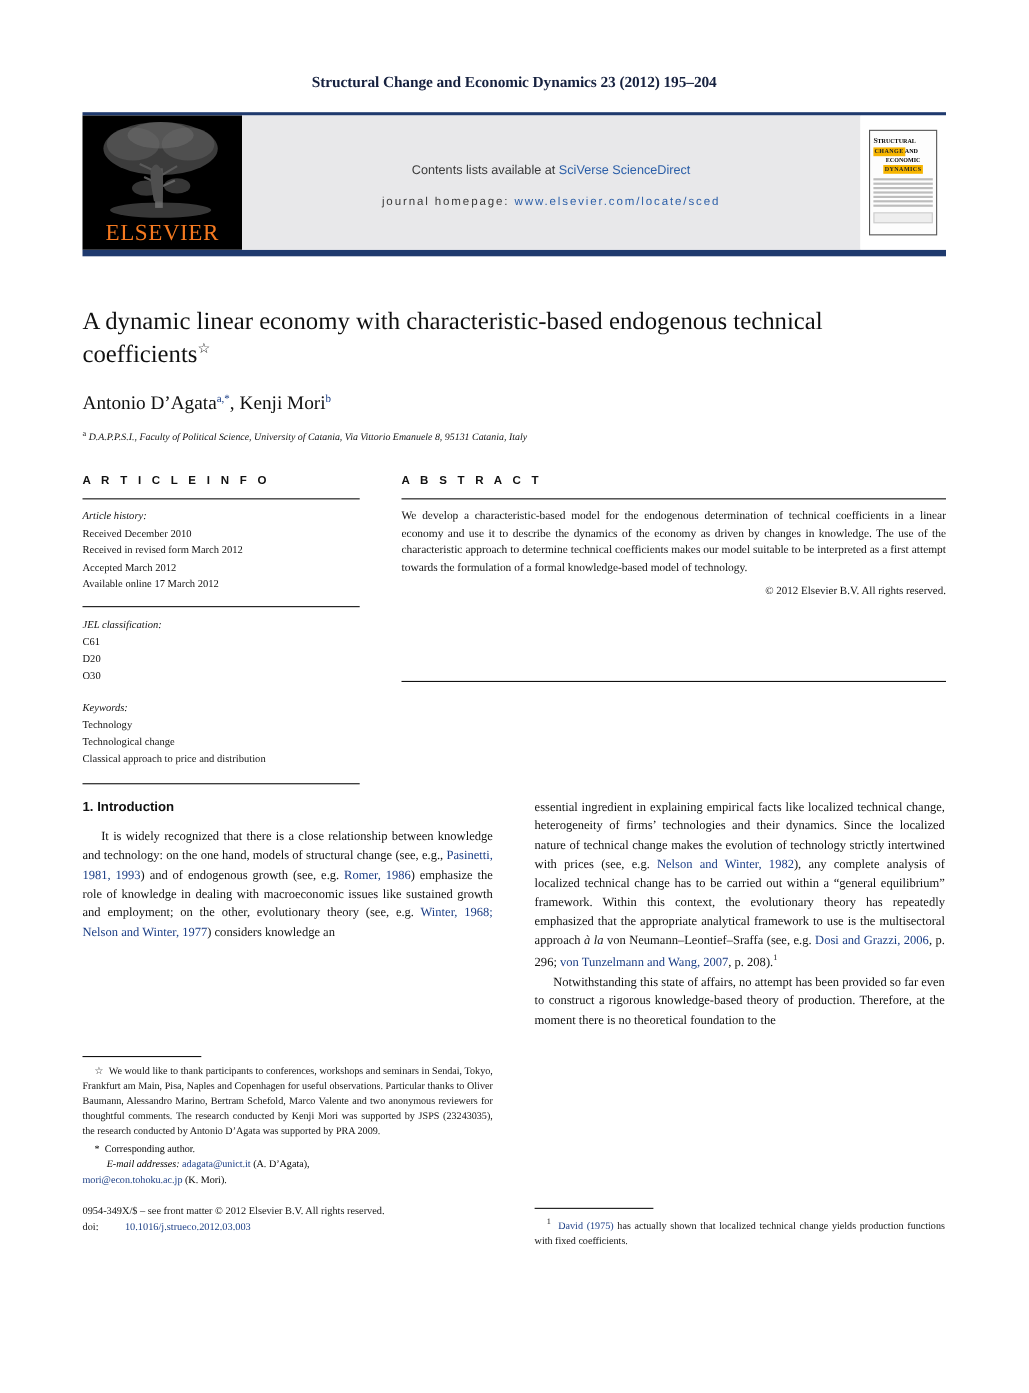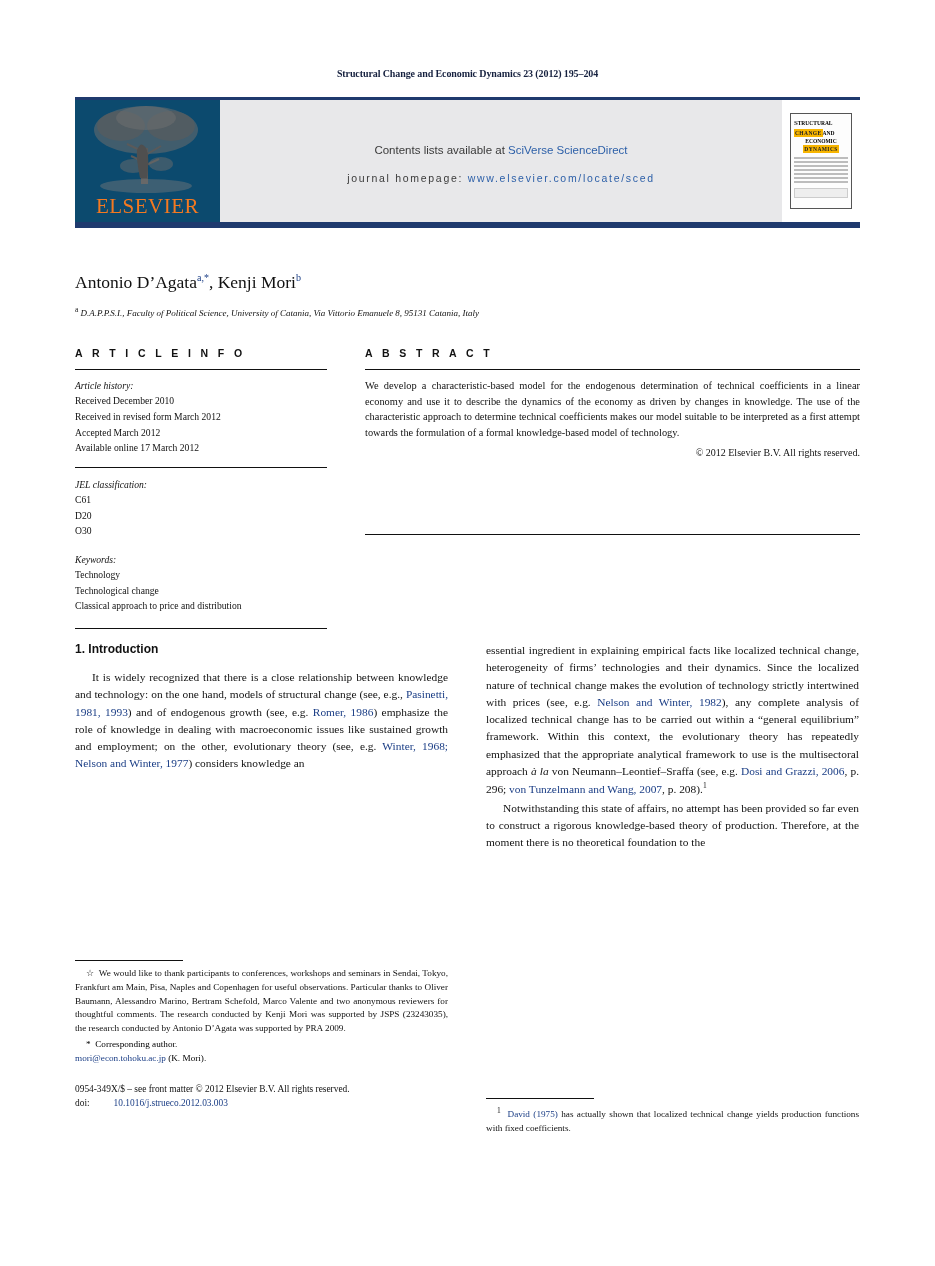--- a/index.html
+++ b/index.html
@@ -12,41 +12,41 @@
     position: relative;
     overflow: hidden;
   }
   .page { padding: 0 75px; width: 935px; height: 1266px; position: relative; }
 
   
   .running-head {
     text-align: center;
     font-family: "Liberation Serif", serif;
     font-weight: bold;
-    font-size: 10px;
+    font-size: 14px;
     letter-spacing: -0.1px;
     padding-top: 68px;
     color: #16213f;
   }
 
   
   .masthead-wrap { margin-top: 18px; position: relative; }
   .rule-top { height: 3px; background: #1f3a6e; width: 785px; }
   .rule-bottom { height: 6px; background: #1f3a6e; width: 785px; margin-top: 0px; }
 
   .masthead {
     display: flex;
     align-items: stretch;
     height: 122px;
     width: 785px;
   }
   .elsevier-block {
     width: 145px;
     flex: none;
-    background: #0c4a6e;
+    background: #000000;
     position: relative;
     display: flex;
     flex-direction: column;
     justify-content: flex-end;
     align-items: center;
     padding-bottom: 2px;
   }
   .tree-svg { position: absolute; top: 4px; left: 10px; }
   .elsevier-word {
     font-family: "Liberation Serif", serif;
@@ -261,20 +261,21 @@
           </div>
           <div class="cov-sd"></div>
         </div>
       </div>
 
     </div>
     <div class="rule-bottom"></div>
   </div>
 
   <div class="title-block">
+    <h1 class="paper-title"><span>A dynamic linear economy with characteristic-based endogenous technical coefficients</span><span class="star">☆</span></h1>
     <div class="authors"><span>Antonio D’Agata</span><span class="aff-mark">a,*</span><span>, Kenji Mori</span><span class="aff-mark">b</span></div>
     <div class="affiliations">
       <div><sup>a</sup> <span>D.A.P.P.S.I., Faculty of Political Science, University of Catania, Via Vittorio Emanuele 8, 95131 Catania, Italy</span></div>
     </div>
   </div>
 
   <div class="info-abstract">
 
     <div class="col-info">
       <div class="sec-label">A R T I C L E   I N F O</div>
@@ -324,20 +325,21 @@
       <p class="para">Notwithstanding this state of affairs, no attempt has been provided so far even to construct a rigorous knowledge-based theory of production. Therefore, at the moment there is no theoretical foundation to the</p>
     </div>
 
   </div>
 
   <div class="fn-left">
     <hr class="fn-rule">
     <div class="fn-text fn-indent"><span class="marker">☆</span>&nbsp; <span>We would like to thank participants to conferences, workshops and seminars in Sendai, Tokyo, Frankfurt am Main, Pisa, Naples and Copenhagen for useful observations. Particular thanks to Oliver Baumann, Alessandro Marino, Bertram Schefold, Marco Valente and two anonymous reviewers for thoughtful comments. The research conducted by Kenji Mori was supported by JSPS (23243035), the research conducted by Antonio D’Agata was supported by PRA 2009.</span></div>
     <div class="fn-corr">
       <div class="ind"><span>*</span>&nbsp; <span>Corresponding author.</span></div>
+      <div style="padding-left:22px;"><span class="ital">E-mail addresses:</span> <span class="email-link">adagata@unict.it</span><span> (A. D’Agata),</span></div>
       <div><span class="email-link">mori@econ.tohoku.ac.jp</span><span> (K. Mori).</span></div>
     </div>
     <div class="issn-block">
       <div>0954-349X/$ – see front matter © 2012 Elsevier B.V. All rights reserved.</div>
       <div><span>doi:</span><span class="doi-link">10.1016/j.strueco.2012.03.003</span></div>
     </div>
   </div>
 
   <div class="fn-right">
     <hr class="fn-rule">

